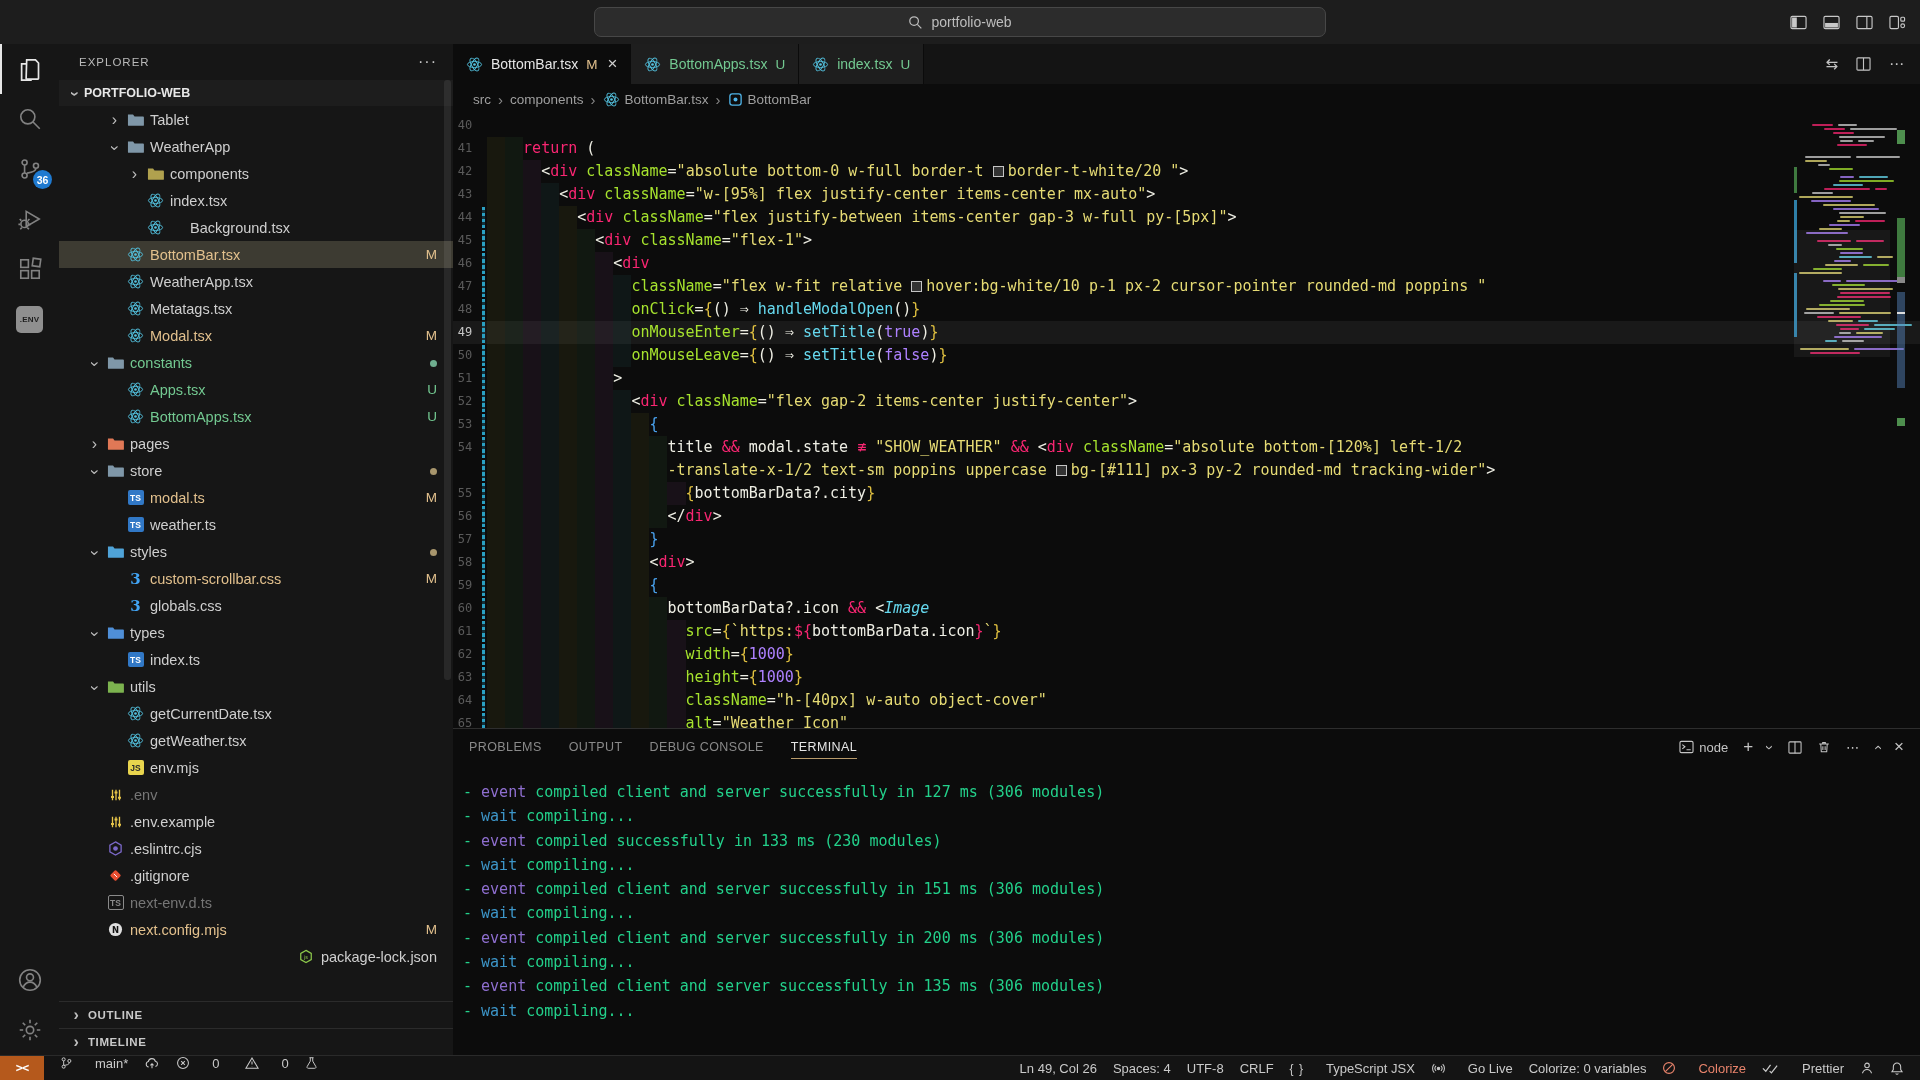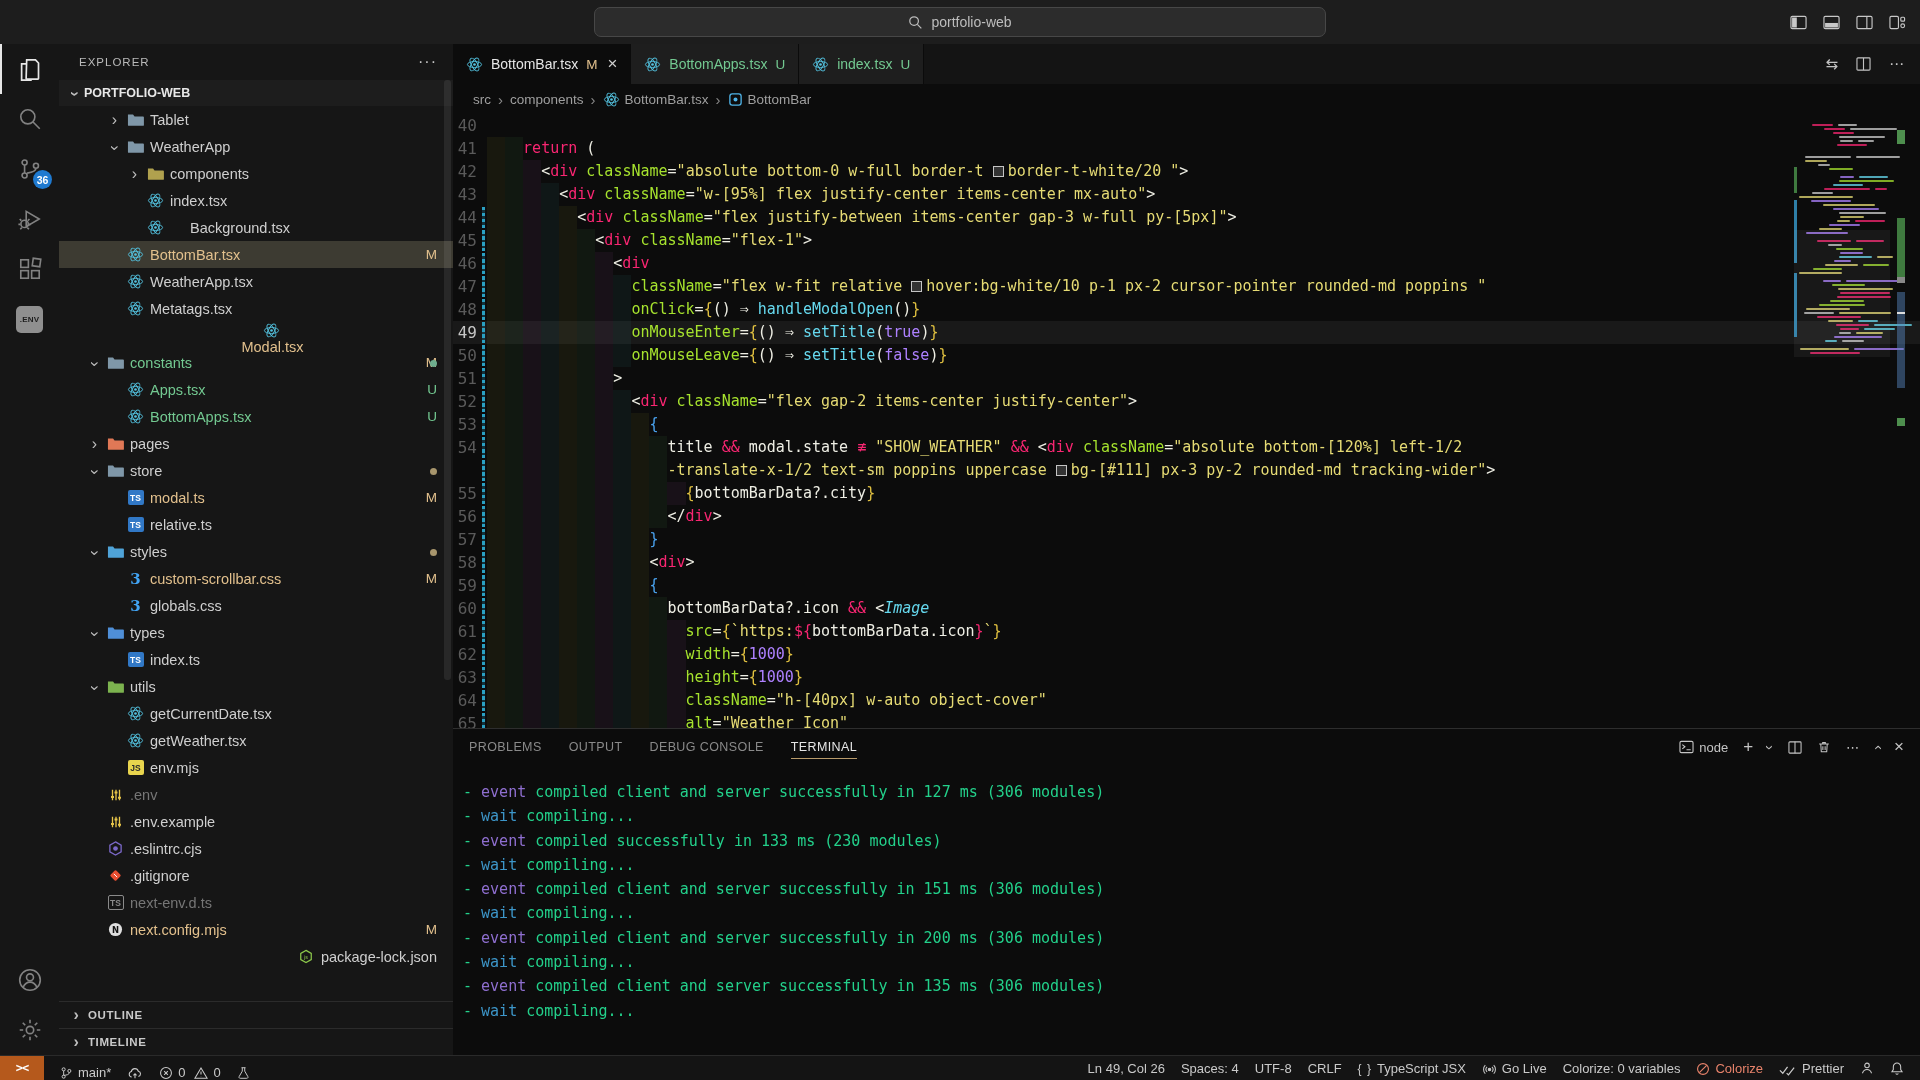--- a/index.html
+++ b/index.html
@@ -64,21 +64,21 @@
   .editor-actions{margin-left:auto;display:flex;align-items:center;gap:18px;padding-right:16px;color:#c3c3c3;font-size:15px}
   .breadcrumb{height:30px;flex:0 0 auto;display:flex;align-items:center;padding-left:20px;font-size:13.5px;color:#9f9f9f;gap:7px;background:#0c0c0c}
   .bc-sep{color:#8a8a8a;font-size:15px}
   .bc-item{display:flex;align-items:center;gap:5px}
 
   
   .code-wrap{flex:1;min-height:0;position:relative;overflow:hidden;background:#0c0c0c;
     font-family:"DejaVu Sans Mono","Liberation Mono",monospace;font-size:15px}
   .cline{display:flex;height:23px;line-height:23px;position:relative;white-space:pre}
   .cline.cur{background:rgba(255,255,255,.055)}
-  .gut{width:34px;flex:0 0 auto;text-align:right;padding-right:10px;color:#5a5a5a;position:relative;font-size:16px}
+  .gut{width:34px;flex:0 0 auto;text-align:center;padding-right:10px;color:#5a5a5a;position:relative;font-size:12px}
   .cline.cur .gut{color:#c6c6c6}
   .cline.git::after{content:'';position:absolute;left:29px;top:1px;bottom:1px;width:3px;
     background:repeating-linear-gradient(180deg,#2aa0c2 0 3.5px,rgba(42,160,194,.25) 3.5px 6px)}
   .ccontent{white-space:pre}
   .tint{display:inline-block;width:2ch;height:23px;vertical-align:top}
   .t0{background:rgba(255,255,64,.05)}.t1{background:rgba(127,255,127,.05)}
   .t2{background:rgba(255,127,255,.05)}.t3{background:rgba(79,236,236,.05)}
   .tk-w{color:#eeeee4}.tk-p{color:#f92672}.tk-g{color:#a6e22e}.tk-y{color:#e6db74}
   .tk-b{color:#66d9ef}.tk-bi{color:#66d9ef;font-style:italic}.tk-pu{color:#ae81ff}
   .tk-gd{color:#e0c040}.tk-bb{color:#4aa3f0}
@@ -104,21 +104,21 @@
   .chevu{display:inline-block;transform:rotate(-90deg);font-size:15px}
   .terminal{flex:1;padding:15px 0 0 10px;font-family:"DejaVu Sans Mono","Liberation Mono",monospace;font-size:15px;line-height:24.3px}
   .t-dash,.t-rest{color:#23d18b}
   .t-event{color:#8f6fd0}
   .t-wait{color:#3d96c9}
 
   
   .statusbar{height:25px;flex:0 0 auto;background:#141414;border-top:1px solid #2a2a2a;display:flex;align-items:center;font-size:13px;color:#cacaca}
   .sb-remote{width:44px;height:100%;background:#b5591c;color:#fff;display:flex;align-items:center;justify-content:center;
     font-weight:700;font-size:12px;font-family:"DejaVu Sans Mono",monospace;margin-right:8px;letter-spacing:-1px}
-  .st-item{display:flex;align-items:flex-end;gap:5px;padding:0 8px;height:100%;white-space:nowrap}
+  .st-item{display:flex;align-items:flex-start;gap:22px;padding:0 8px;height:100%;white-space:nowrap}
   .st-right{margin-left:auto;display:flex;align-items:center;padding-right:8px}
   svg{display:block}
 </style>
 </head>
 <body>
 
 <div id="app">
 
   <div class="titlebar">
     <div class="searchbox">
@@ -317,21 +317,21 @@
                 <g fill="none" stroke="#53c1de" stroke-width="1.3">
                   <ellipse cx="12" cy="12" rx="10" ry="4.2"></ellipse>
                   <ellipse cx="12" cy="12" rx="10" ry="4.2" transform="rotate(60 12 12)"></ellipse>
                   <ellipse cx="12" cy="12" rx="10" ry="4.2" transform="rotate(120 12 12)"></ellipse>
                 </g>
                 <circle cx="12" cy="12" r="1.9" fill="#53c1de"></circle>
               </svg>
             </span>
             <span class="flabel">Metatags.tsx</span>
           </div>
-          <div class="trow" style="padding-left: 46px; flex-direction: column;">
+          <div class="trow" style="padding-left: 46px;">
             <span class="chev"></span>
             <span class="ficon">
               <svg width="17" height="17" viewBox="0 0 24 24">
                 <g fill="none" stroke="#53c1de" stroke-width="1.3">
                   <ellipse cx="12" cy="12" rx="10" ry="4.2"></ellipse>
                   <ellipse cx="12" cy="12" rx="10" ry="4.2" transform="rotate(60 12 12)"></ellipse>
                   <ellipse cx="12" cy="12" rx="10" ry="4.2" transform="rotate(120 12 12)"></ellipse>
                 </g>
                 <circle cx="12" cy="12" r="1.9" fill="#53c1de"></circle>
               </svg>
@@ -404,21 +404,21 @@
               <span class="sq">TS</span>
             </span>
             <span class="flabel mod-modified">modal.ts</span>
             <span class="fbadge mod-modified">M</span>
           </div>
           <div class="trow" style="padding-left: 46px;">
             <span class="chev"></span>
             <span class="ficon">
               <span class="sq">TS</span>
             </span>
-            <span class="flabel">relative.ts</span>
+            <span class="flabel">weather.ts</span>
           </div>
           <div class="trow" style="padding-left: 26px;">
             <span class="chev exp">›</span>
             <span class="ficon">
               <svg width="17" height="14" viewBox="0 0 18 14">
                 <path d="M1 1.2h5.4l1.6 2H17a.9.9 0 01.9.9v8.2a.9.9 0 01-.9.9H1.9a.9.9 0 01-.9-.9z" fill="#4fa3d8"></path>
               </svg>
             </span>
             <span class="flabel">styles</span>
             <span class="fbadge"><span class="dot gold"></span></span>

